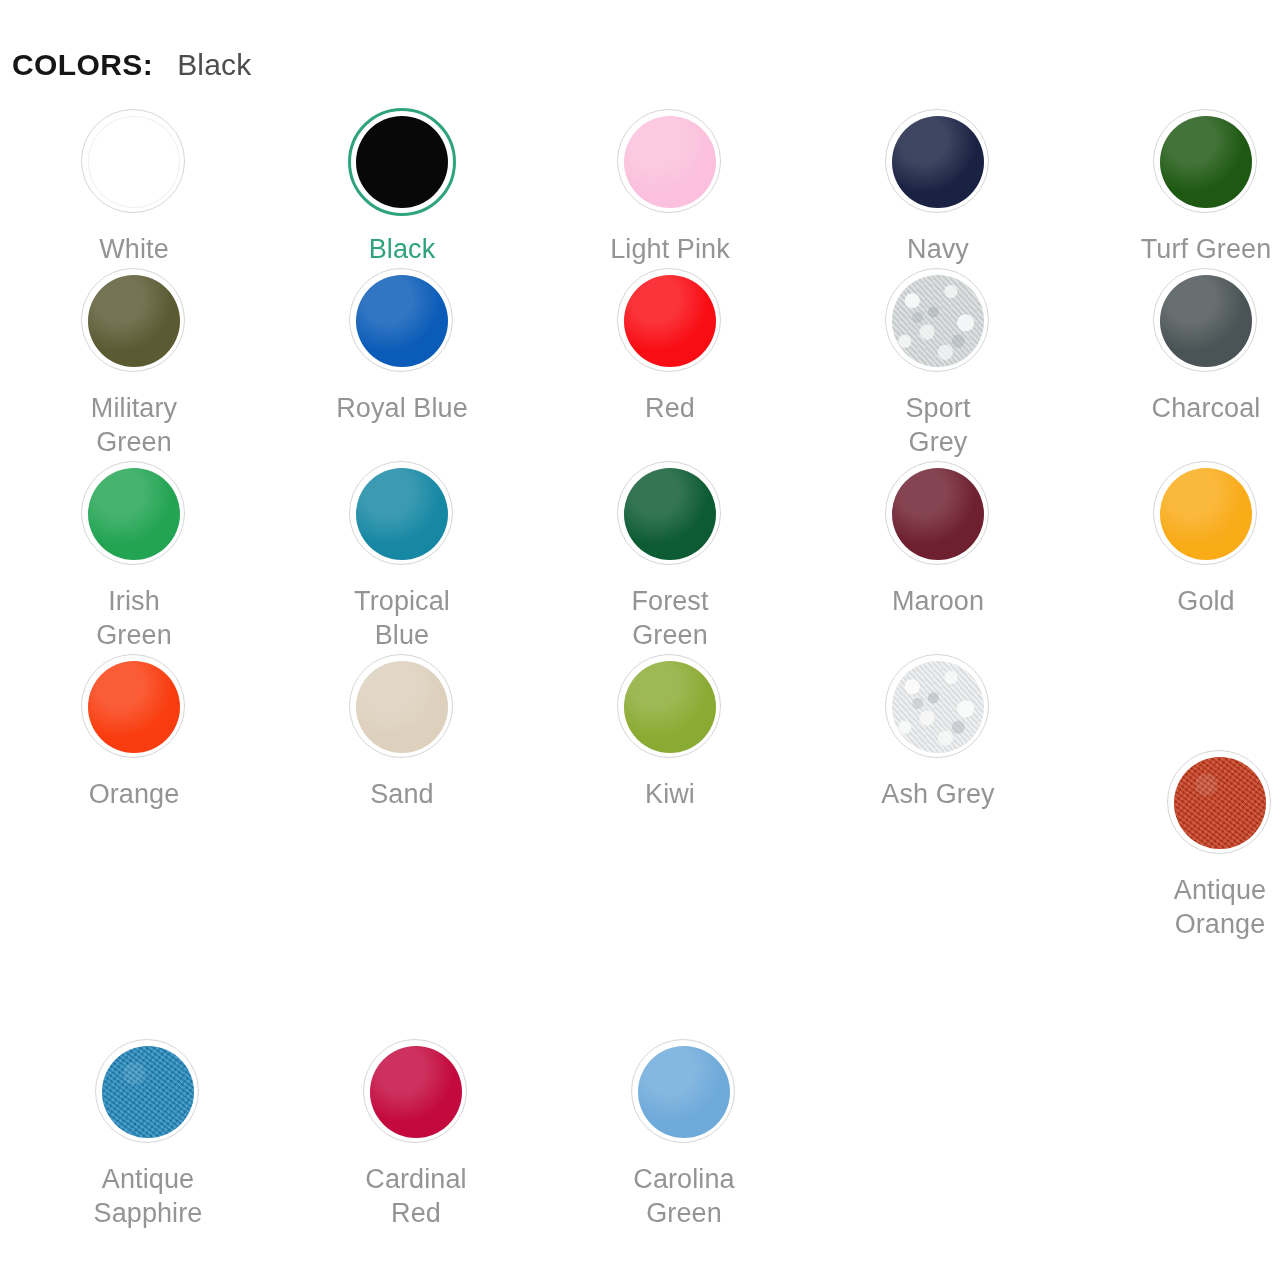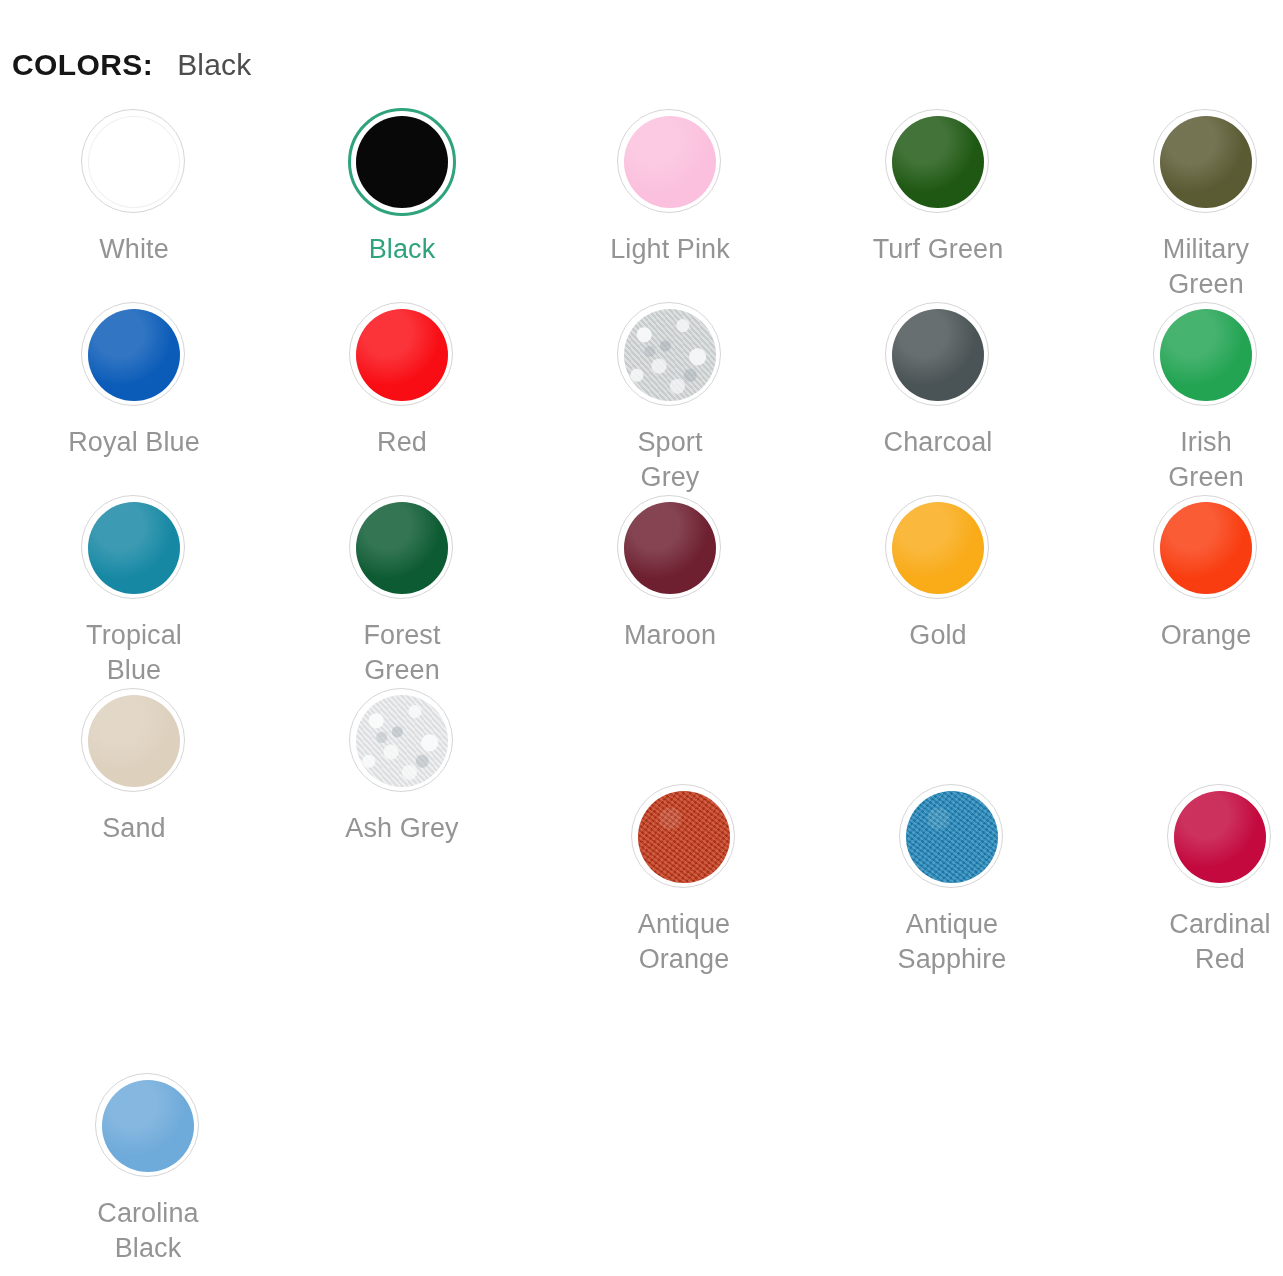--- a/index.html
+++ b/index.html
@@ -200,20 +200,27 @@
       <div class="swatch">
         <div class="swatch-dot-wrap">
           <span class="swatch-ring"></span>
           <span class="swatch-fill sheen" title="Light Pink" style="background: rgb(251, 192, 221);"></span>
         </div>
         <div class="swatch-label">Light Pink</div>
       </div>
       <div class="swatch">
         <div class="swatch-dot-wrap">
           <span class="swatch-ring"></span>
+          <span class="swatch-fill sheen" title="Navy" style="background: rgb(26, 34, 67);"></span>
+        </div>
+        <div class="swatch-label">Navy</div>
+      </div>
+      <div class="swatch">
+        <div class="swatch-dot-wrap">
+          <span class="swatch-ring"></span>
           <span class="swatch-fill sheen" title="Turf Green" style="background: rgb(30, 88, 18);"></span>
         </div>
         <div class="swatch-label">Turf Green</div>
       </div>
       <div class="swatch">
         <div class="swatch-dot-wrap">
           <span class="swatch-ring"></span>
           <span class="swatch-fill sheen" title="Military Green" style="background: rgb(90, 90, 51);"></span>
         </div>
         <div class="swatch-label">Military
@@ -296,20 +303,27 @@
       <div class="swatch">
         <div class="swatch-dot-wrap">
           <span class="swatch-ring"></span>
           <span class="swatch-fill sheen" title="Sand" style="background: rgb(221, 208, 189);"></span>
         </div>
         <div class="swatch-label">Sand</div>
       </div>
       <div class="swatch">
         <div class="swatch-dot-wrap">
           <span class="swatch-ring"></span>
+          <span class="swatch-fill sheen" title="Kiwi" style="background: rgb(138, 171, 51);"></span>
+        </div>
+        <div class="swatch-label">Kiwi</div>
+      </div>
+      <div class="swatch">
+        <div class="swatch-dot-wrap">
+          <span class="swatch-ring"></span>
           <span class="swatch-fill heather" title="Ash Grey" style="background: rgb(230, 233, 234);"></span>
         </div>
         <div class="swatch-label">Ash Grey</div>
       </div>
       <div class="swatch row-gap-before">
         <div class="swatch-dot-wrap">
           <span class="swatch-ring"></span>
           <span class="swatch-fill slub" title="Antique Orange" style="background: rgb(198, 57, 25);"></span>
         </div>
         <div class="swatch-label">Antique
@@ -330,17 +344,17 @@
         </div>
         <div class="swatch-label">Cardinal
 Red</div>
       </div>
       <div class="swatch row-gap-before">
         <div class="swatch-dot-wrap">
           <span class="swatch-ring"></span>
           <span class="swatch-fill sheen" title="Carolina Blue" style="background: rgb(110, 170, 218);"></span>
         </div>
         <div class="swatch-label">Carolina
-Black</div>
+Green</div>
       </div>
     </div>
 
 </div>
 
 </body></html>

